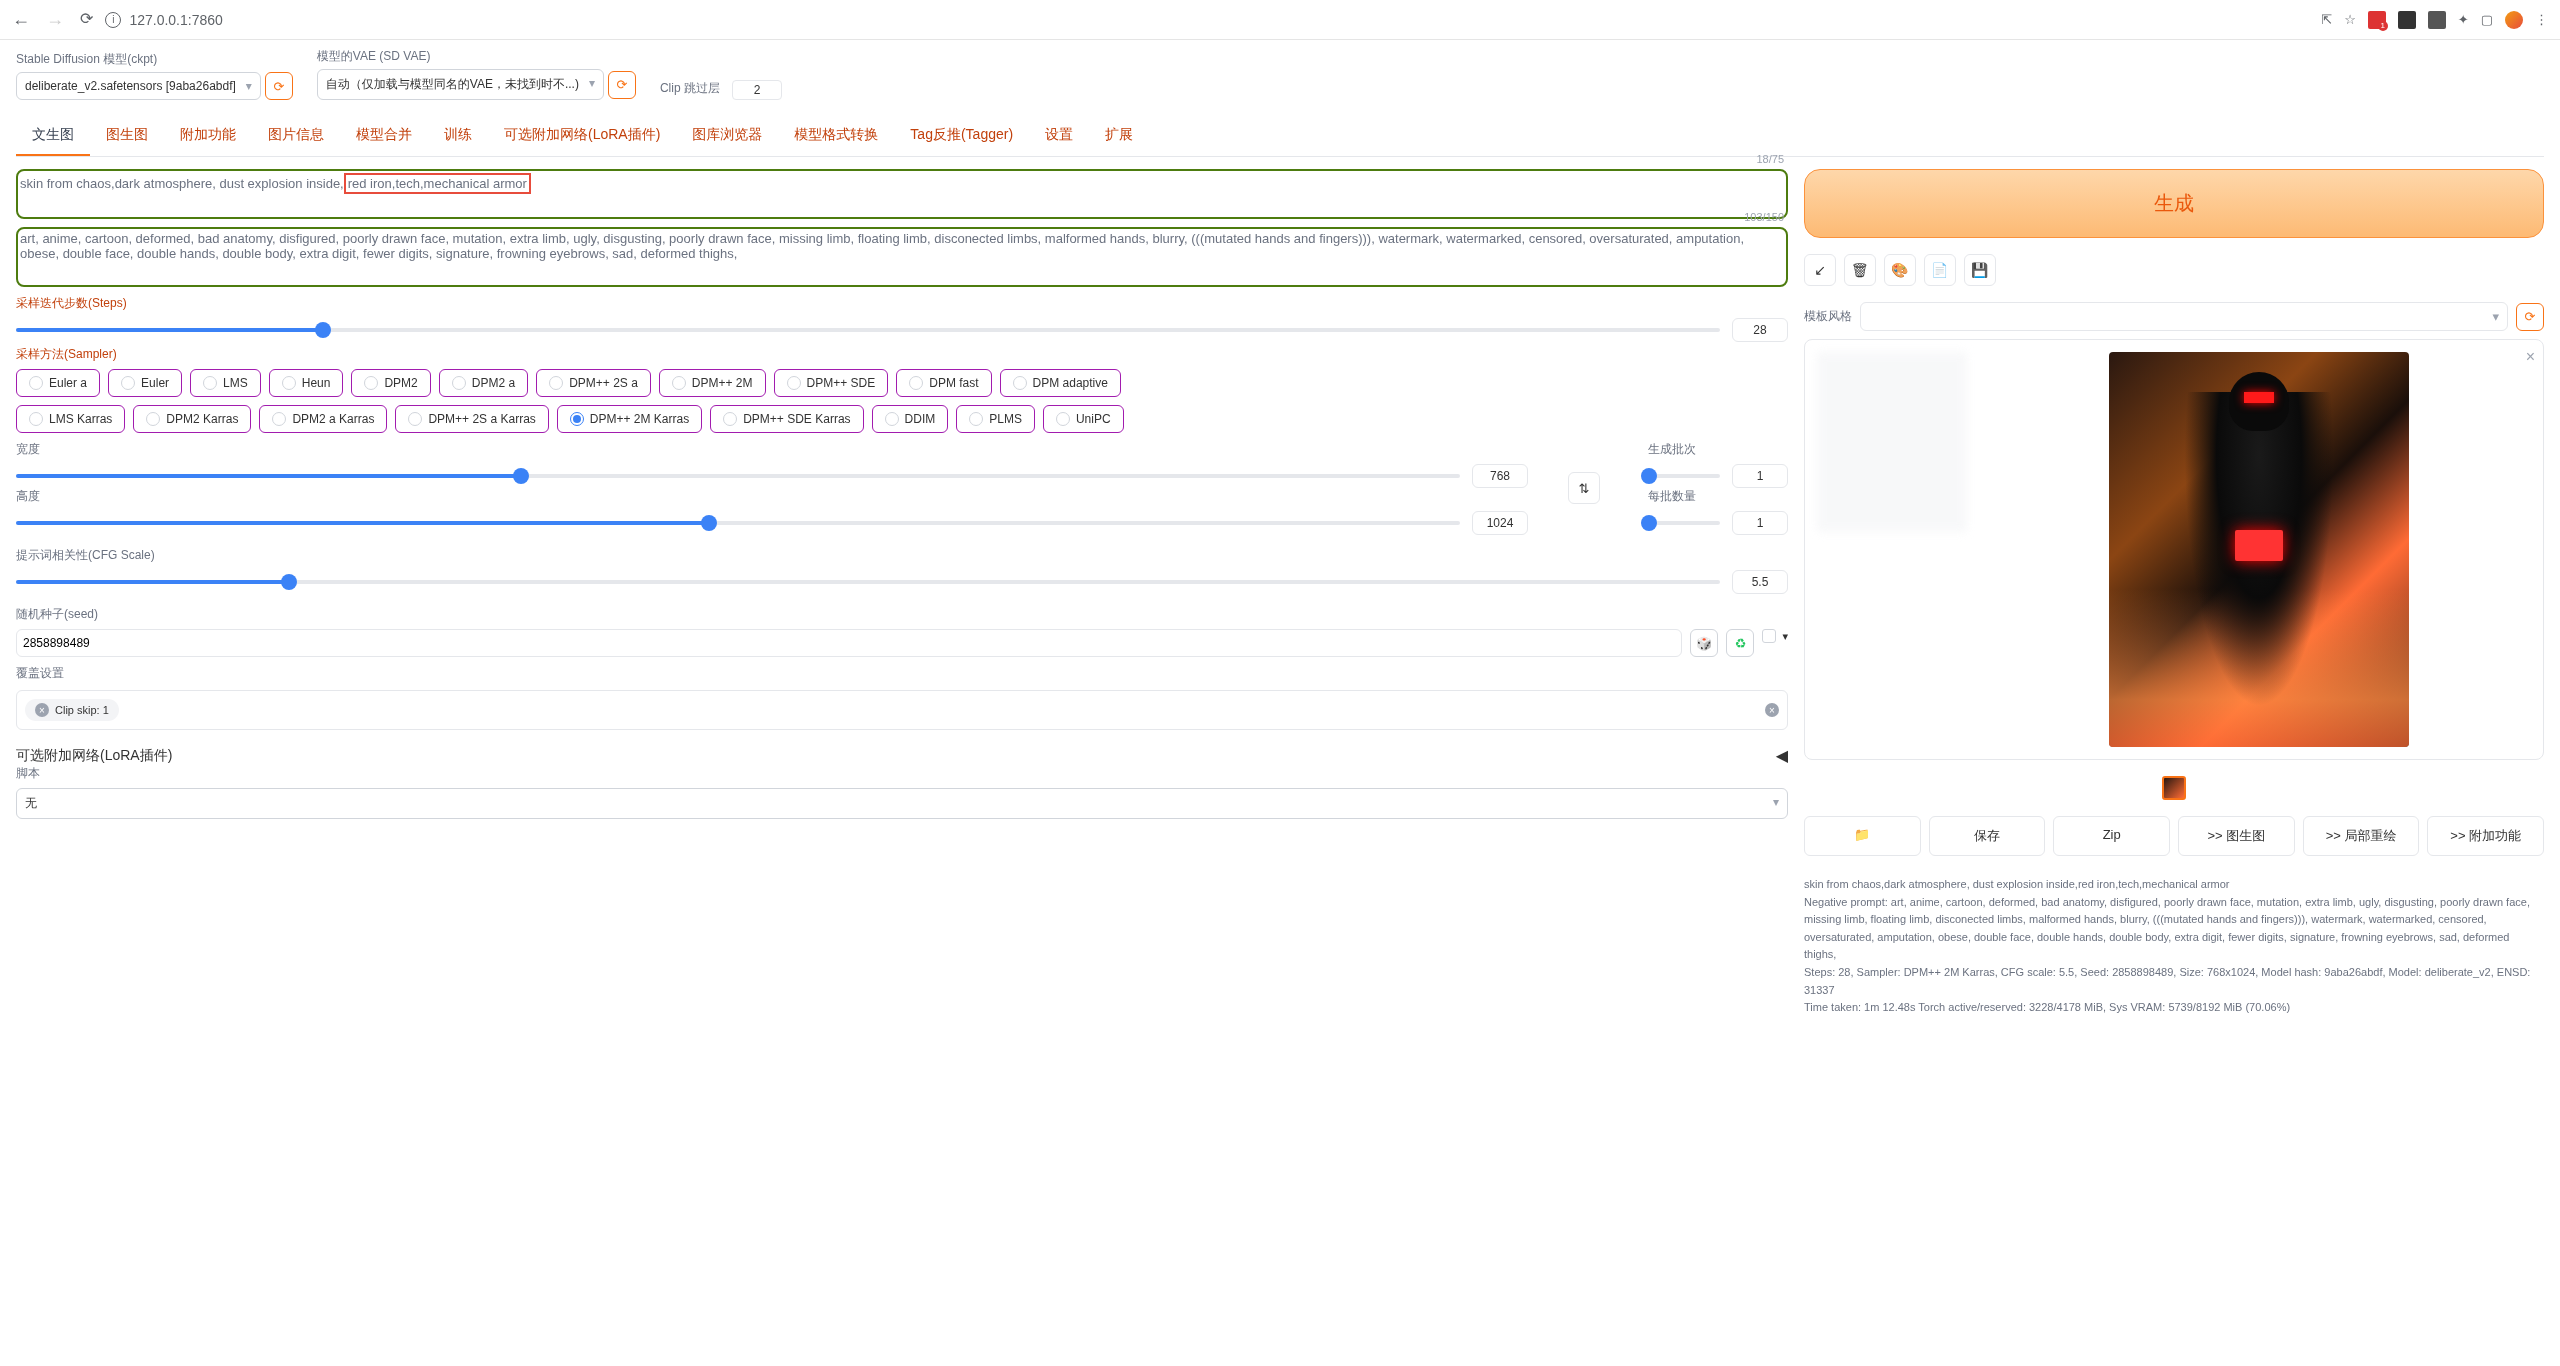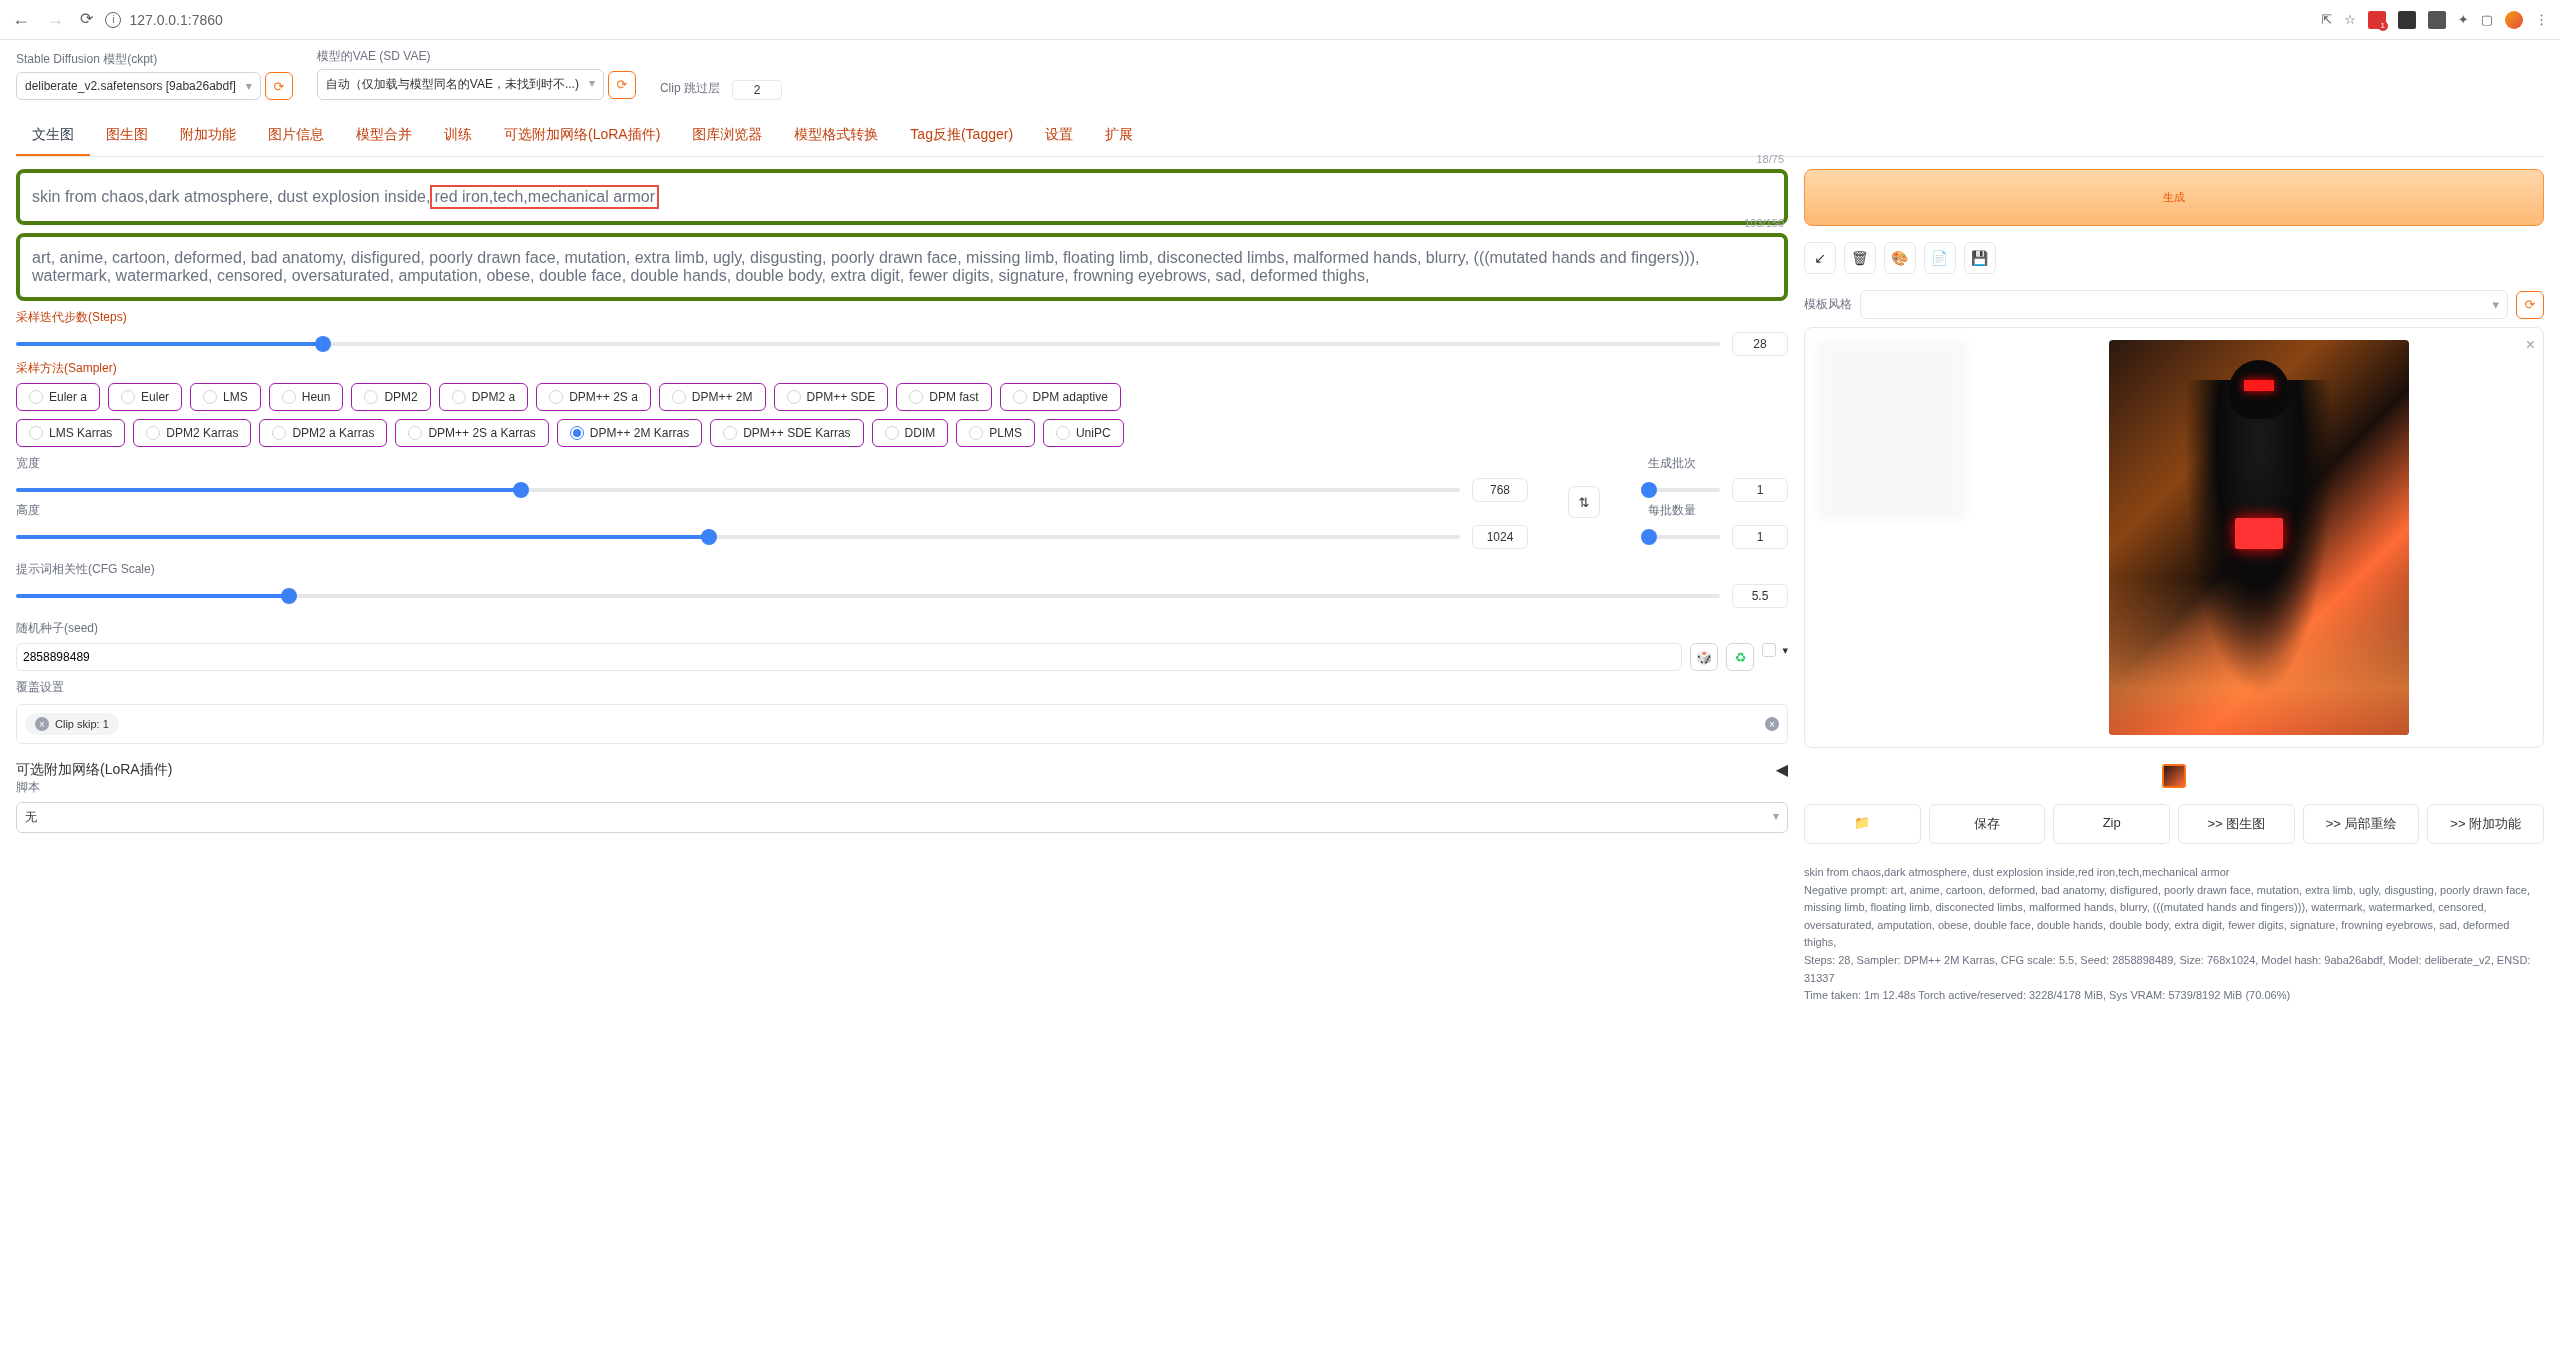--- a/index.html
+++ b/index.html
@@ -29,25 +29,25 @@
 .slider{flex:1;height:4px;background:#e5e7eb;border-radius:2px;position:relative}
 .slider-fill{height:100%;background:#3b82f6;border-radius:2px}
 .slider-val{width:50px;text-align:center;border:1px solid #e5e7eb;border-radius:4px;padding:2px;font-size:12px}
 .tabs{display:flex;border-bottom:1px solid #e5e7eb;margin-top:8px}
 .tab{padding:10px 16px;color:#c2410c;cursor:pointer;font-size:14px}
 .tab.active{color:#374151;border-bottom:2px solid #f97316;font-weight:500}
 .content{display:flex;gap:16px;margin-top:12px}
 .left-col{flex:1;min-width:0}
 .right-col{width:740px;display:flex;flex-direction:column;gap:8px}
 .prompt-wrap{position:relative;margin-bottom:8px}
-.prompt-box{border:4px solid #4d7c0f;border-radius:8px;padding:12px;font-size:16px;color:#6b7280;min-height:50px;position:relative}
+.prompt-box{border:2px solid #4d7c0f;border-radius:8px;padding:2px;font-size:13px;color:#6b7280;min-height:50px;position:relative}
 .prompt-box.highlighted{position:relative}
 .highlight-box{position:absolute;border:2px solid #e74c3c;padding:1px 2px}
 .counter{position:absolute;top:-16px;right:4px;font-size:11px;color:#9ca3af}
-.gen-btn{background:linear-gradient(to bottom,#fed7aa,#fdba74);border:1px solid #fb923c;border-radius:8px;padding:20px;text-align:center;color:#ea580c;font-size:11px;cursor:pointer}
+.gen-btn{background:linear-gradient(to bottom,#fed7aa,#fdba74);border:1px solid #fb923c;border-radius:16px;padding:20px;text-align:center;color:#ea580c;font-size:20px;cursor:pointer}
 .right-tools{display:flex;gap:8px;margin-top:8px}
 .tool-btn{width:32px;height:32px;border:1px solid #e5e7eb;border-radius:6px;display:flex;align-items:center;justify-content:center;cursor:pointer;font-size:14px}
 .template-row{display:flex;gap:8px;align-items:center;margin-top:8px}
 .template-label{font-size:12px;color:#6b7280}
 .template-select{flex:1;border:1px solid #e5e7eb;border-radius:6px;padding:6px;position:relative}
 .template-select::after{content:"▾";position:absolute;right:8px;color:#9ca3af}
 .section-label{font-size:12px;color:#c2410c;margin-top:4px;margin-bottom:6px}
 .sampler-row{display:flex;flex-wrap:wrap;gap:8px;margin-bottom:8px}
 .radio-opt{display:flex;align-items:center;gap:6px;border:1px solid #a21caf;border-radius:6px;padding:6px 12px;font-size:12px;cursor:pointer}
 .radio{width:14px;height:14px;border:1px solid #d1d5db;border-radius:50%;display:flex;align-items:center;justify-content:center}

